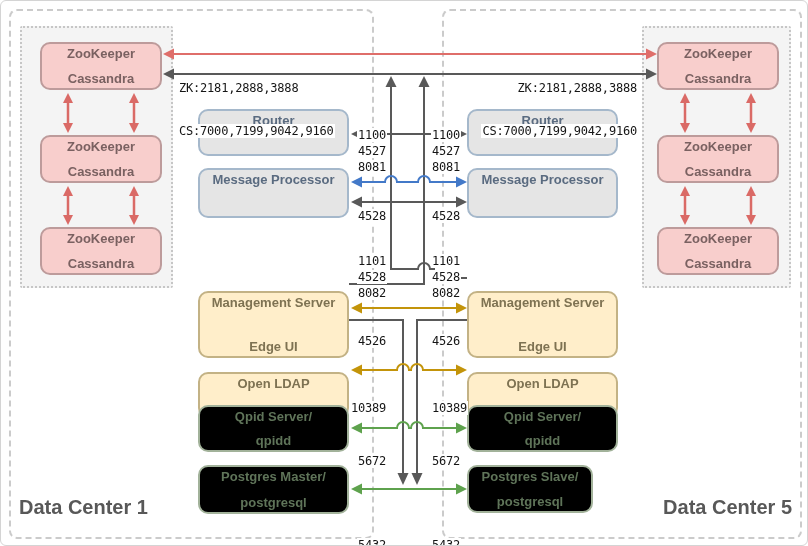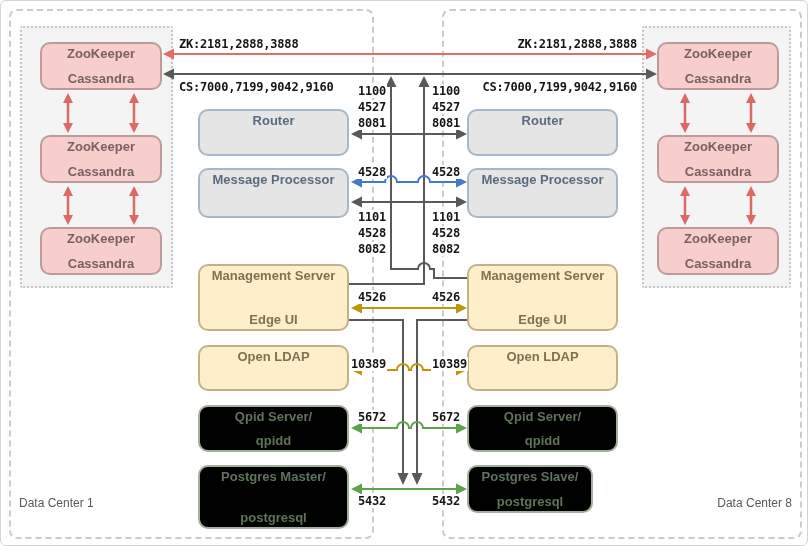--- a/index.html
+++ b/index.html
@@ -14,33 +14,33 @@
   .cluster{
     position:absolute;border:2px dotted #c6c6c6;background:#f4f4f4;box-sizing:border-box;border-radius:2px;
   }
   .box{
     position:absolute;box-sizing:border-box;border:2px solid;border-radius:10px;
     display:flex;flex-direction:column;align-items:center;justify-content:space-between;
     font-weight:bold;font-size:13px;line-height:19px;text-align:center;
   }
   .pink {background:#f8cecc;border-color:#bd9b9b;color:#7a6161;}
   .blue {background:#e5e5e5;border-color:#a5b8cb;color:#5a6b80;}
-  .yellow{background:#ffeeca;border-color:#c3b285;color:#7e7252;}
+  .yellow{background:#ffeeca;border-color:#c3b285;color:#7e7252;margin-top:27px;}
   .green{background:#000000;border-color:#a2b29a;color:#5f7459;}
   .mono{
     position:absolute;font-family:"DejaVu Sans Mono","Liberation Mono",monospace;
-    font-size:12px;font-weight:700;color:#151515;letter-spacing:-0.2px;white-space:nowrap;
+    font-size:12px;font-weight:400;color:#151515;letter-spacing:-0.2px;white-space:nowrap;margin-top:44px;
   }
   .mono span{background:#ffffff;padding:0 1px;}
   .pstack{line-height:16px;}
   .pcol-left{left:300px;width:86px;text-align:right;}
   .pcol-right{left:430px;width:86px;text-align:left;}
   .lbl-right{text-align:right;}
   .dc-label{
-    position:absolute;font-size:12px;font-weight:normal;color:#585858;
+    position:absolute;font-size:20px;font-weight:bold;color:#585858;
   }
   svg.links{position:absolute;left:0;top:0;pointer-events:none;}
 </style>
 </head>
 <body>
 
 <div id="stage">
 
   <div class="dc-boundary" style="left:8px;top:8px;width:365px;height:530px"></div>
   <div class="dc-boundary" style="left:441px;top:8px;width:360px;height:530px"></div>
@@ -183,21 +183,21 @@
     <div>Management Server</div>
     <div>Edge UI</div>
   </div>
   <div class="box yellow" style="left:197px;top:344px;width:151px;height:46px">
     <div>Open LDAP</div>
   </div>
   <div class="box green" style="left:197px;top:404px;width:151px;height:47px">
     <div>Qpid Server/</div>
     <div>qpidd</div>
   </div>
-  <div class="box green" style="left:197px;top:464px;width:151px;height:64px">
+  <div class="box green" style="left:197px;top:464px;width:151px;height:49px">
     <div>Postgres Master/</div>
     <div>postgresql</div>
   </div>
 
   <div class="box blue" style="left:466px;top:108px;width:151px;height:47px">
     <div>Router</div>
   </div>
   <div class="box blue" style="left:466px;top:167px;width:151px;height:50px">
     <div>Message Processor</div>
   </div>
@@ -248,15 +248,15 @@
     <div><span>1101</span></div>
     <div><span>4528</span></div>
     <div><span>8082</span></div>
   </div>
   <div class="mono pcol-right" style="top:289px"><span>4526</span></div>
   <div class="mono pcol-right" style="top:356px"><span>10389</span></div>
   <div class="mono pcol-right" style="top:409px"><span>5672</span></div>
   <div class="mono pcol-right" style="top:493px"><span>5432</span></div>
 
   <div class="dc-label" style="left:18px;top:495px">Data Center 1</div>
-  <div class="dc-label lbl-right" style="left:651px;top:495px;width:140px">Data Center 8</div>
+  <div class="dc-label lbl-right" style="left:651px;top:495px;width:140px">Data Center 5</div>
 
 </div>
 
 </body></html>

